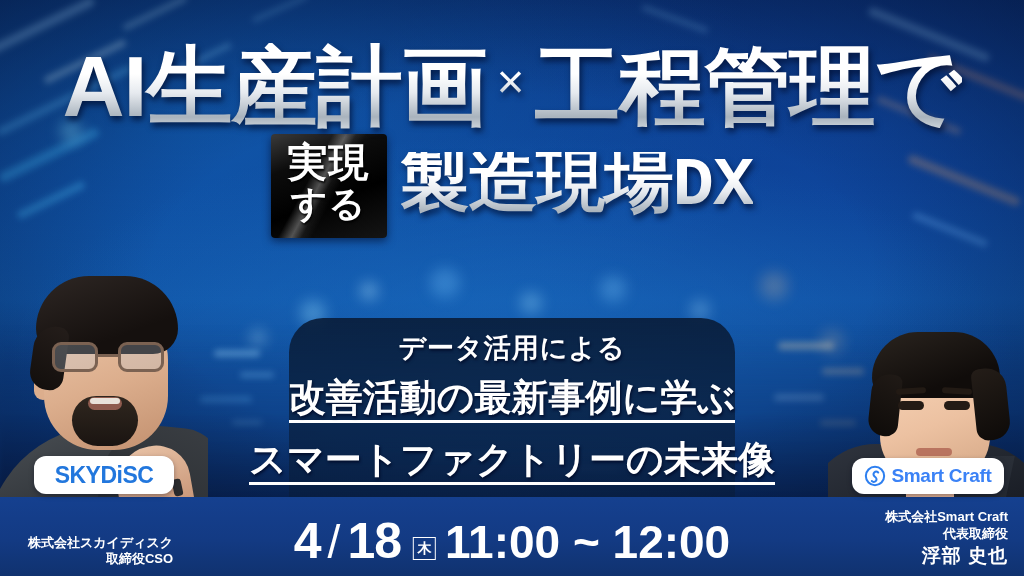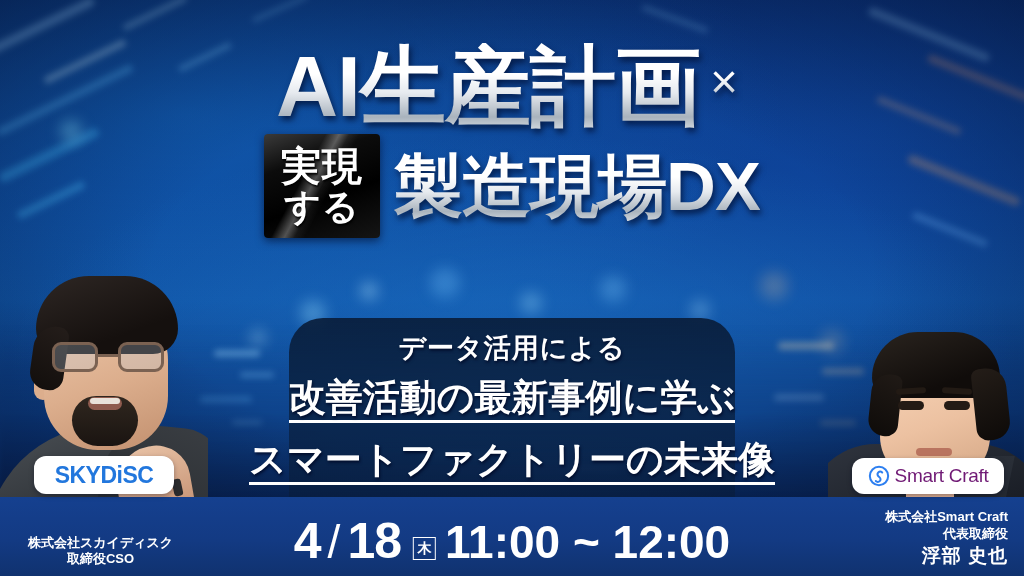--- a/index.html
+++ b/index.html
@@ -24,21 +24,21 @@
   .vign{position:absolute;inset:0;
     background:radial-gradient(ellipse 78% 70% at 50% 48%, rgba(0,0,0,0) 45%, rgba(2,12,38,.55) 100%);}
   .botglow{position:absolute;left:0;right:0;bottom:60px;height:190px;
     background:linear-gradient(180deg, rgba(10,40,95,0) 0%, rgba(12,60,130,.45) 45%, rgba(6,25,65,.75) 100%);
     filter:blur(2px);}
 
   
   .headline{position:absolute;left:0;right:0;top:38px;text-align:center;z-index:6;}
   .hl-row{display:flex;align-items:center;justify-content:center;}
   .hl-row.r1{height:96px;}
-  .hl-row.r2{height:108px;margin-top:-2px;}
+  .hl-row.r2{height:108px;margin-top:-2px;font-family:Liberation Mono, monospace;}
   .gtext{
     font-weight:700;letter-spacing:-1px;line-height:1;
     background:linear-gradient(180deg,#ffffff 0%,#ffffff 36%,#e6eaef 58%,#a9b3bd 86%,#ced5dc 100%);
     -webkit-background-clip:text;background-clip:text;color:transparent;
     -webkit-text-fill-color:transparent;
     filter:drop-shadow(2px 4px 3px rgba(0,14,48,.75));
   }
   .t1{font-size:86px;}
   .x-mark{font-size:48px;margin:0 10px;position:relative;top:-4px;font-weight:400;letter-spacing:0;}
   .t2{font-size:69px;}
@@ -135,25 +135,25 @@
   .band-dark-r{position:absolute;right:0;bottom:0;width:196px;height:79px;
     background:linear-gradient(180deg,#163f86 0%,#123573 100%);}
 
   
   .logo-pill{position:absolute;z-index:10;background:#fff;border-radius:12px;
     display:flex;align-items:center;justify-content:center;box-shadow:0 2px 5px rgba(0,8,30,.35);}
   .logo-left{left:34px;bottom:82px;width:140px;height:38px;}
   .logo-right{right:20px;bottom:82px;width:152px;height:36px;}
   .skydisc{font-size:23px;font-weight:700;letter-spacing:-.5px;color:#2277dd;}
   .sc-wrap{display:flex;align-items:center;gap:5px;}
-  .sc-text{font-size:19px;font-weight:400;color:#701a75;letter-spacing:-.3px;}
+  .sc-text{font-size:19px;font-weight:700;color:#3b82f6;letter-spacing:-.3px;}
 
   
   .spk{position:absolute;z-index:10;color:#fff;line-height:1.28;}
-  .spk-left{left:28px;bottom:8px;text-align:center;}
+  .spk-left{left:28px;bottom:8px;text-align:right;}
   .spk-right{right:16px;bottom:8px;text-align:right;}
   .spk .co{font-size:13px;font-weight:600;}
   .spk .ti{font-size:13px;font-weight:600;}
   .spk .nm{font-size:19px;font-weight:700;letter-spacing:1px;margin-top:1px;}
 
   
   .dateline{position:absolute;left:50%;transform:translateX(-50%);bottom:10px;z-index:11;
     display:flex;align-items:baseline;color:#fff;white-space:nowrap;}
   .d-num{font-size:50px;font-weight:700;letter-spacing:-1px;line-height:1;}
   .d-sl{font-size:46px;font-weight:400;margin:0 7px;line-height:1;}
@@ -207,20 +207,21 @@
     <div class="streak" style="left:420px;top:452px;width:70px;height:6px;background:rgba(120,200,255,.25);"></div>
     <div class="streak" style="left:560px;top:466px;width:60px;height:5px;background:rgba(130,205,255,.22);"></div>
   </div>
   <div class="botglow"></div>
   <div class="vign"></div>
 
   <div class="headline">
     <div class="hl-row r1">
       <span class="gtext t1">AI生産計画</span>
       <span class="gtext x-mark">×</span>
+      <span class="gtext t1">工程管理で</span>
     </div>
     <div class="hl-row r2">
       <span class="badge">
         <span class="b1">実現</span>
         <span class="b2">する</span>
       </span>
       <span class="gtext t2">製造現場DX</span>
     </div>
   </div>
 

